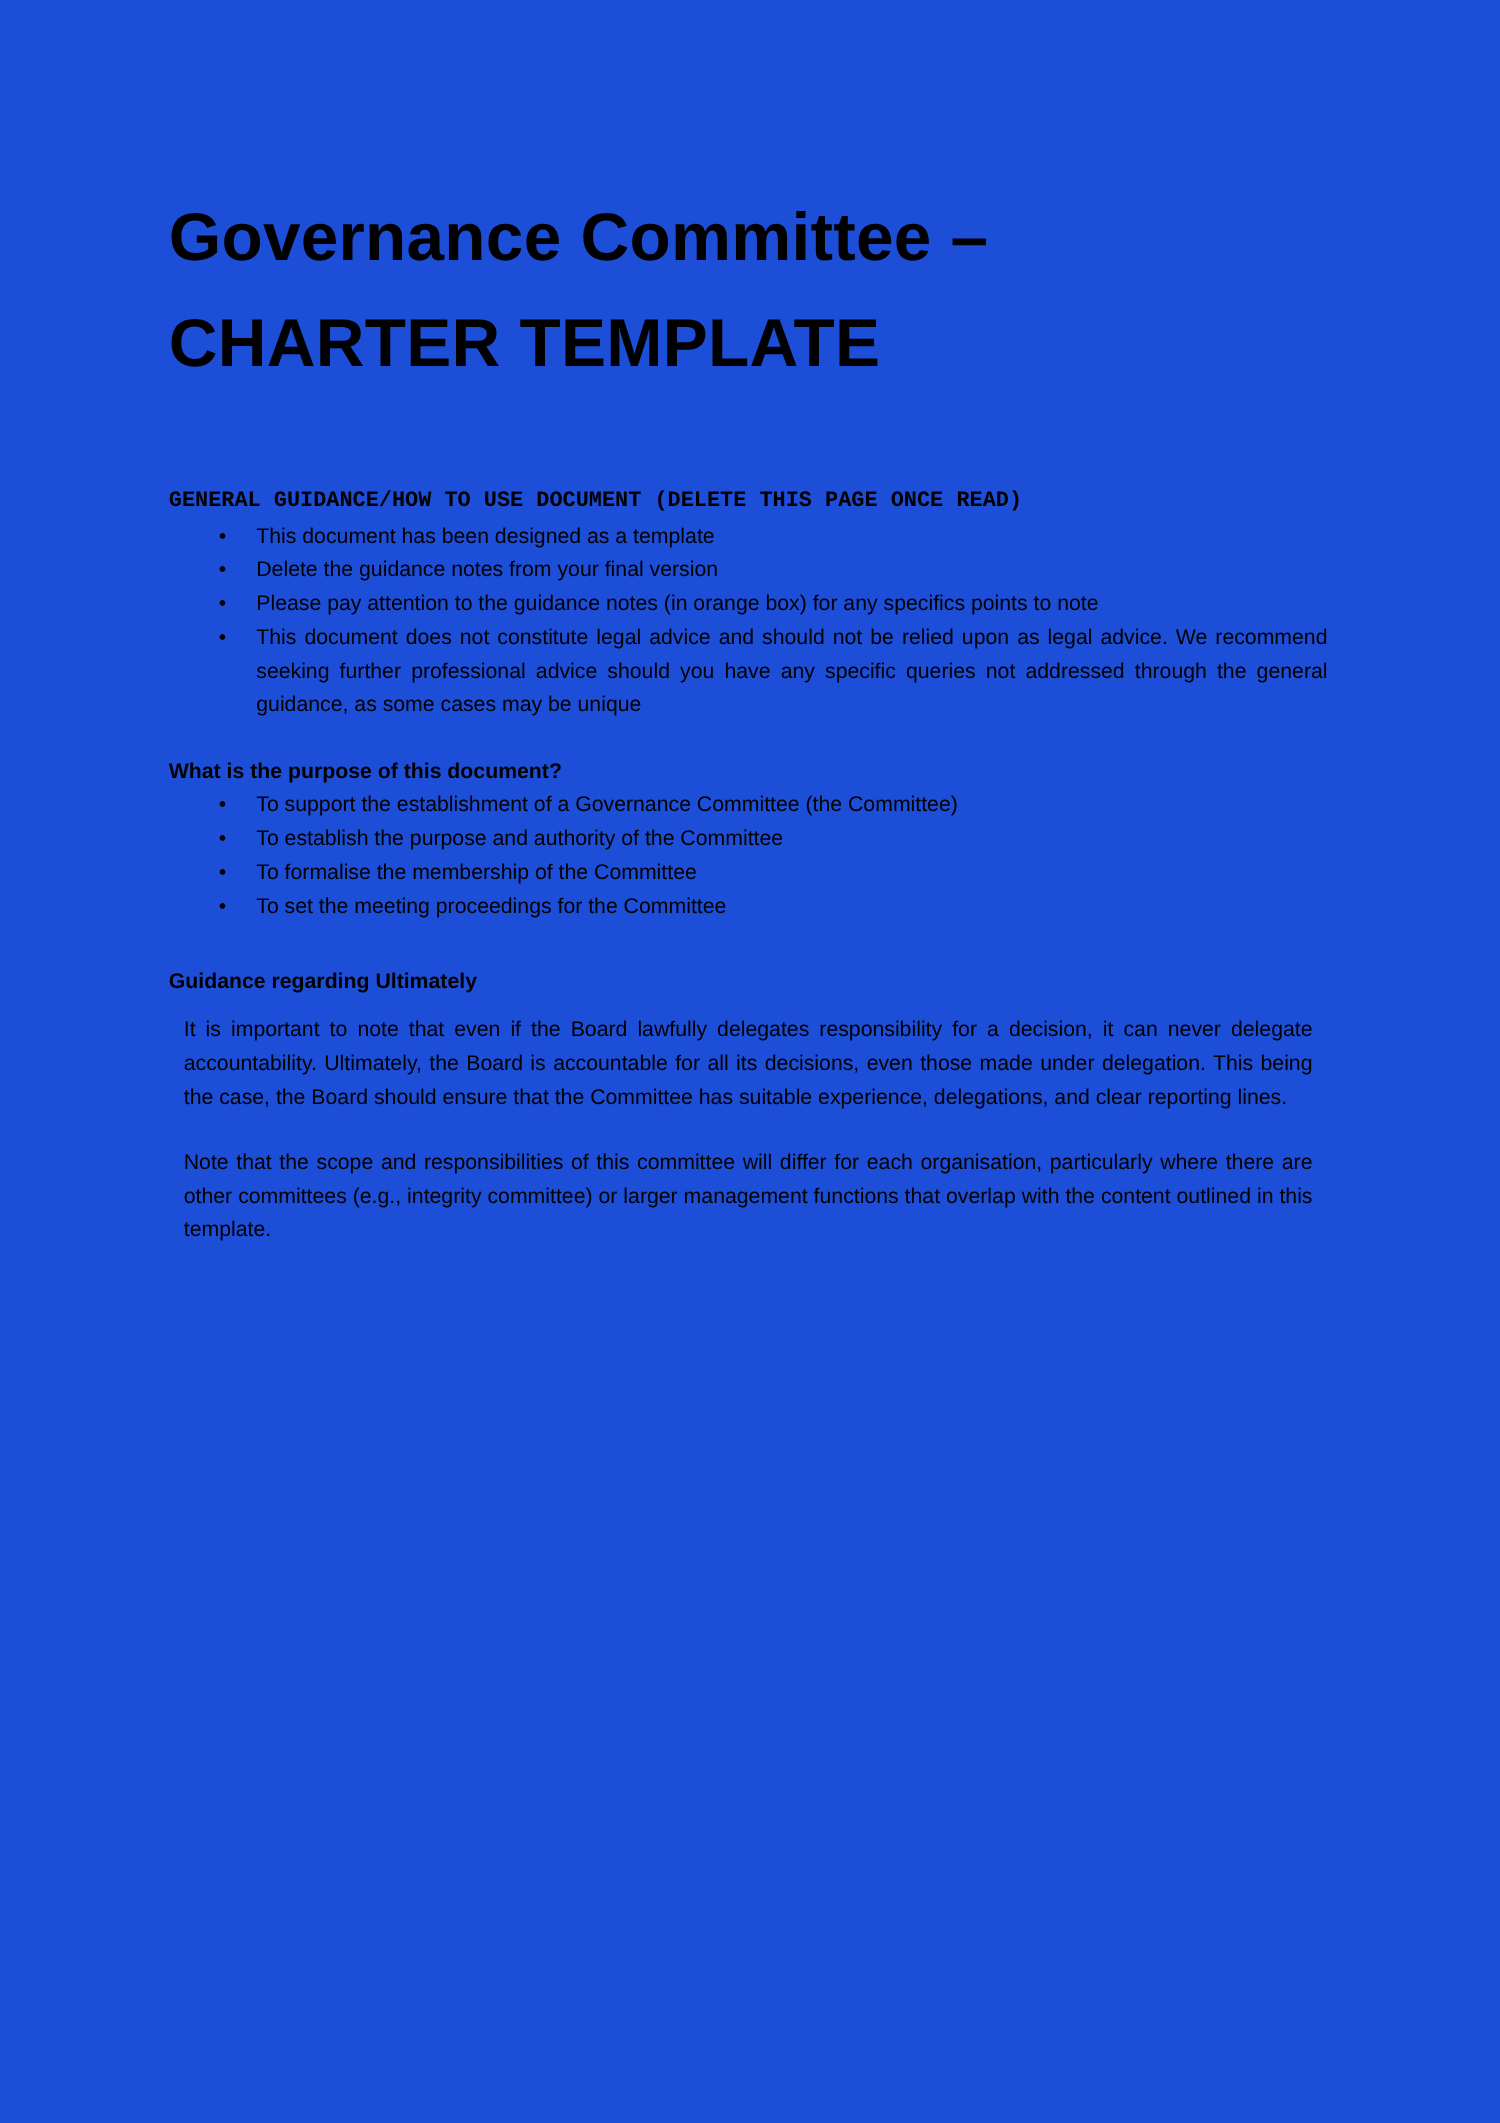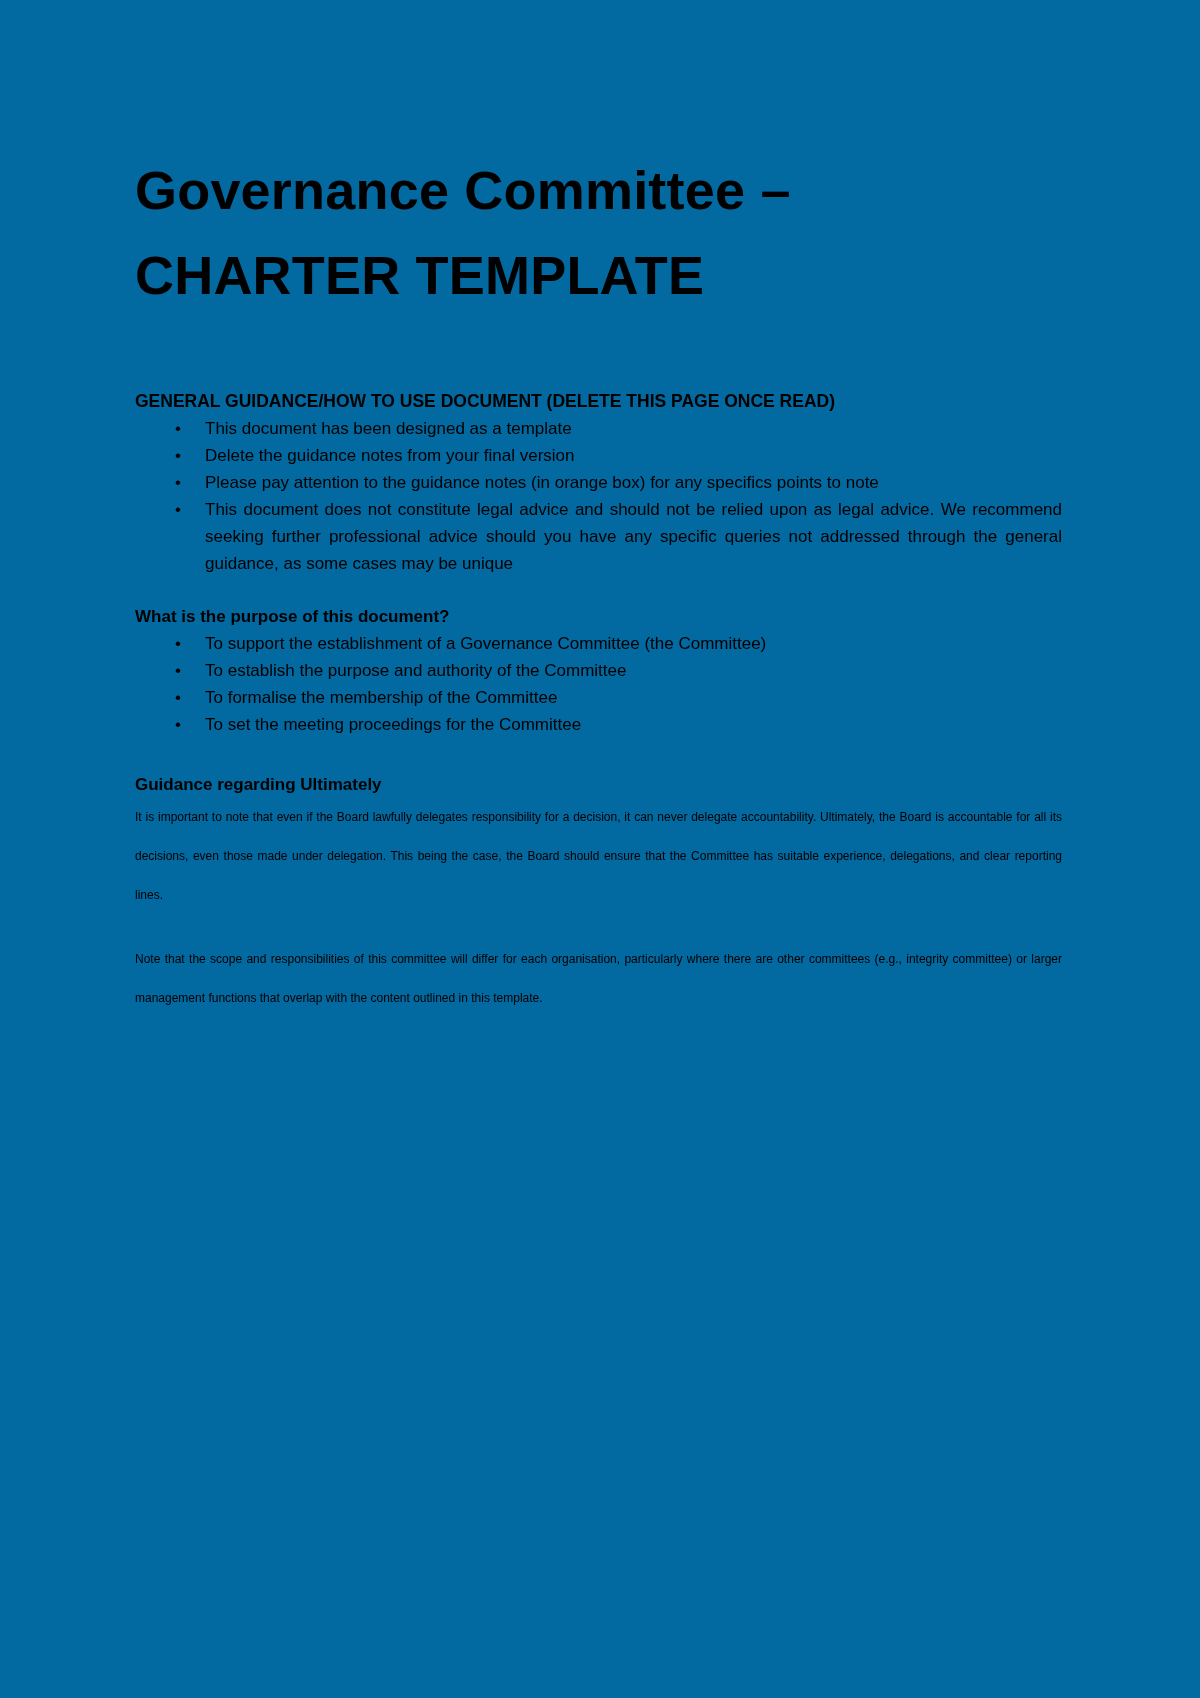--- a/index.html
+++ b/index.html
@@ -4,41 +4,42 @@
 <style>
   html, body {
     margin: 0;
     padding: 0;
     background: #ffffff;
   }
   .page {
     position: relative;
     width: 1200px;
     height: 1698px;
-    background: #0369a1;
+    background: #1d4ed8;
     color: #000000;
     font-family: "Liberation Sans", sans-serif;
     overflow: hidden;
     margin: 0 auto;
   }
   .content {
     padding: 0 138px 0 135px;
   }
   .doc-title {
     margin: 148px 0 0 0;
     font-size: 54px;
     font-weight: bold;
     line-height: 85px;
     letter-spacing: 0.2px;
   }
   .subtitle {
     margin-top: 70px;
     font-size: 17.5px;
     font-weight: bold;
     line-height: 27px;
+    font-family: Liberation Mono, monospace;
   }
   .section-heading {
     font-size: 17px;
     font-weight: bold;
     line-height: 27px;
   }
   .mt-how { margin-top: 55px; }
   .mt-purpose { margin-top: 26px; }
   .mt-guidance { margin-top: 33px; }
   ul.bullets {
@@ -54,23 +55,23 @@
     text-align: justify;
   }
   ul.bullets li::before {
     content: "\2022";
     position: absolute;
     left: 40px;
     top: 0;
     font-size: 17px;
   }
   .para {
-    margin: 0;
-    font-size: 12px;
-    line-height: 39px;
+    margin: 12px;
+    font-size: 17px;
+    line-height: 27px;
     text-align: justify;
   }
   .mt-para2 { margin-top: 25px; }
 </style>
 </head>
 <body>
 
 <div class="page">
   <div class="content">
 

